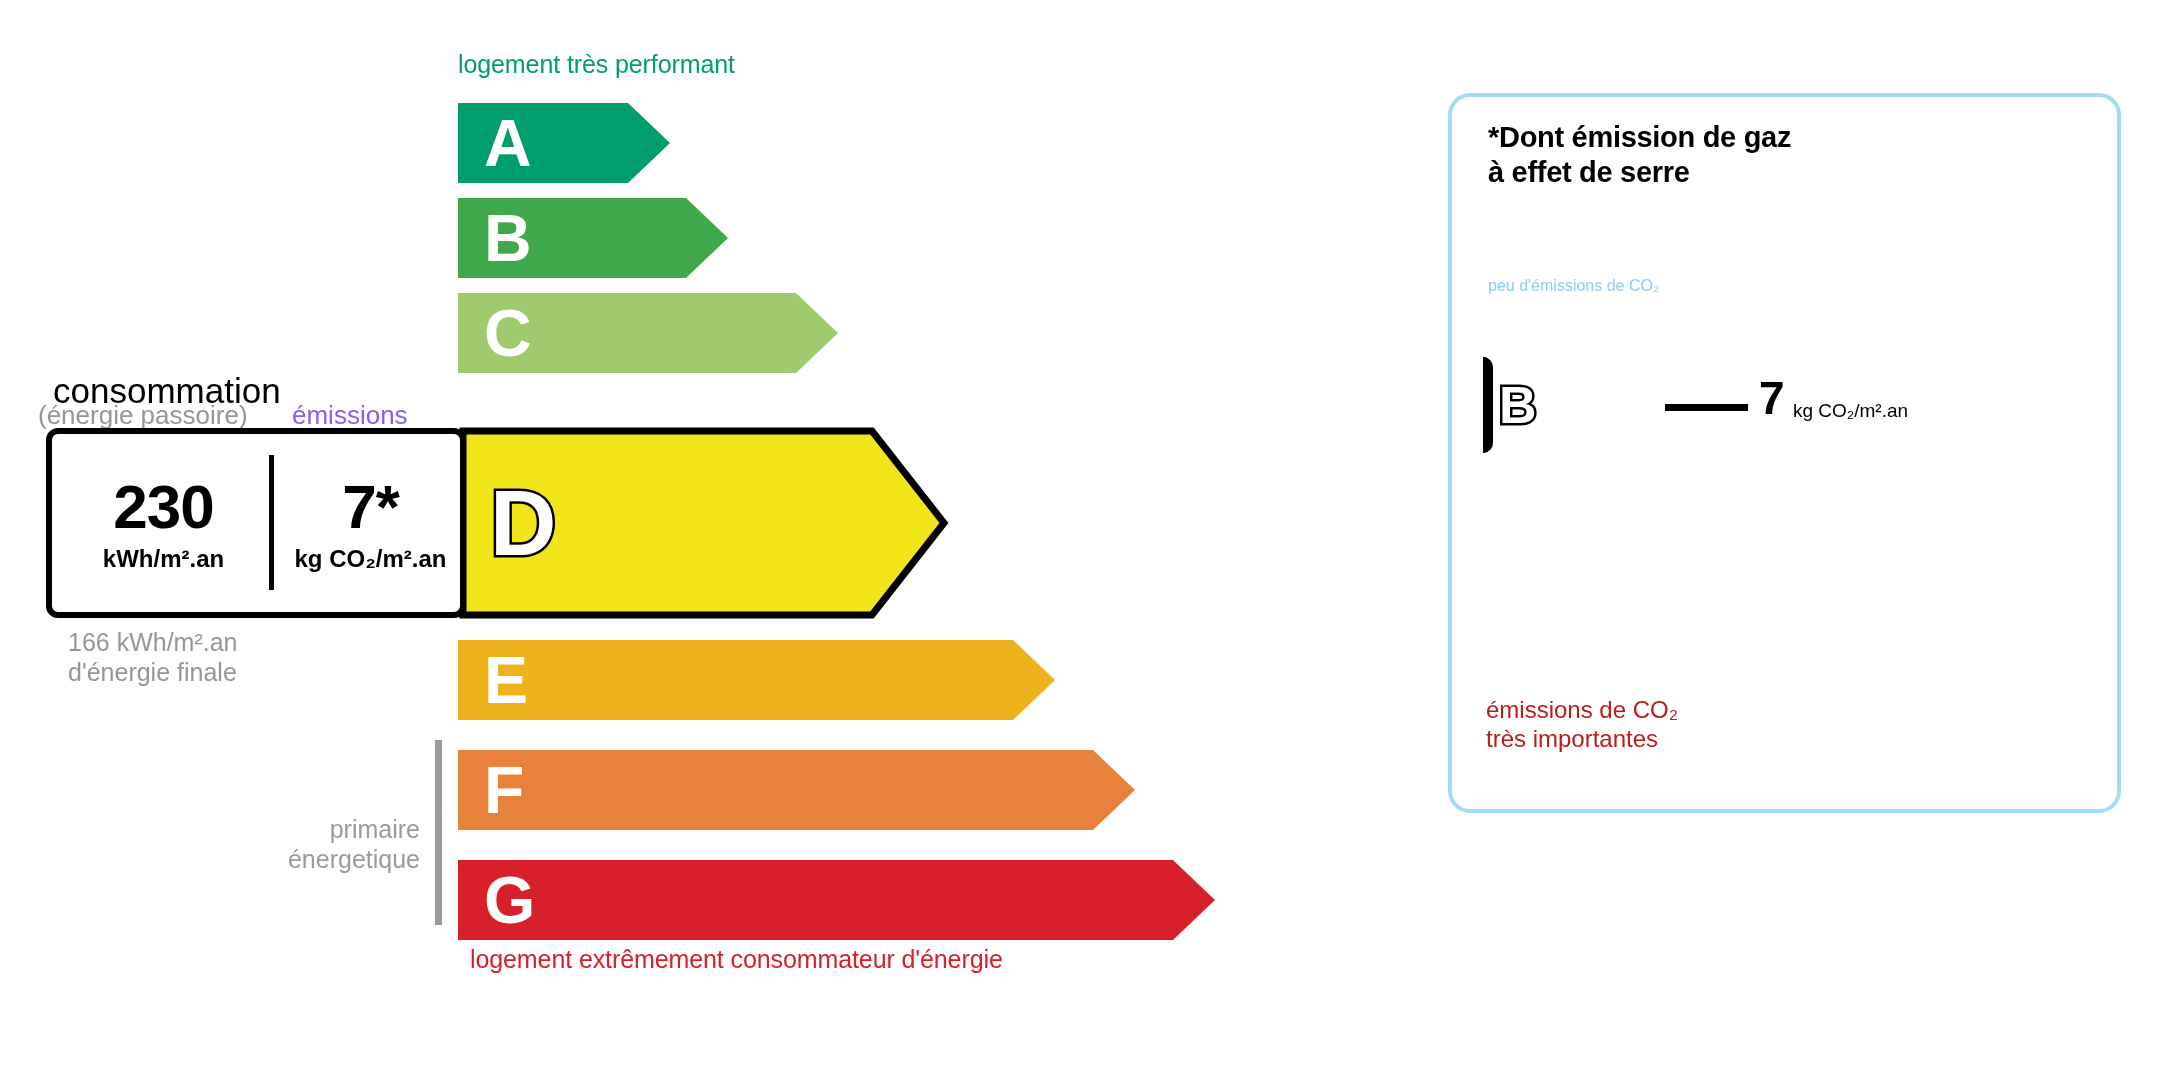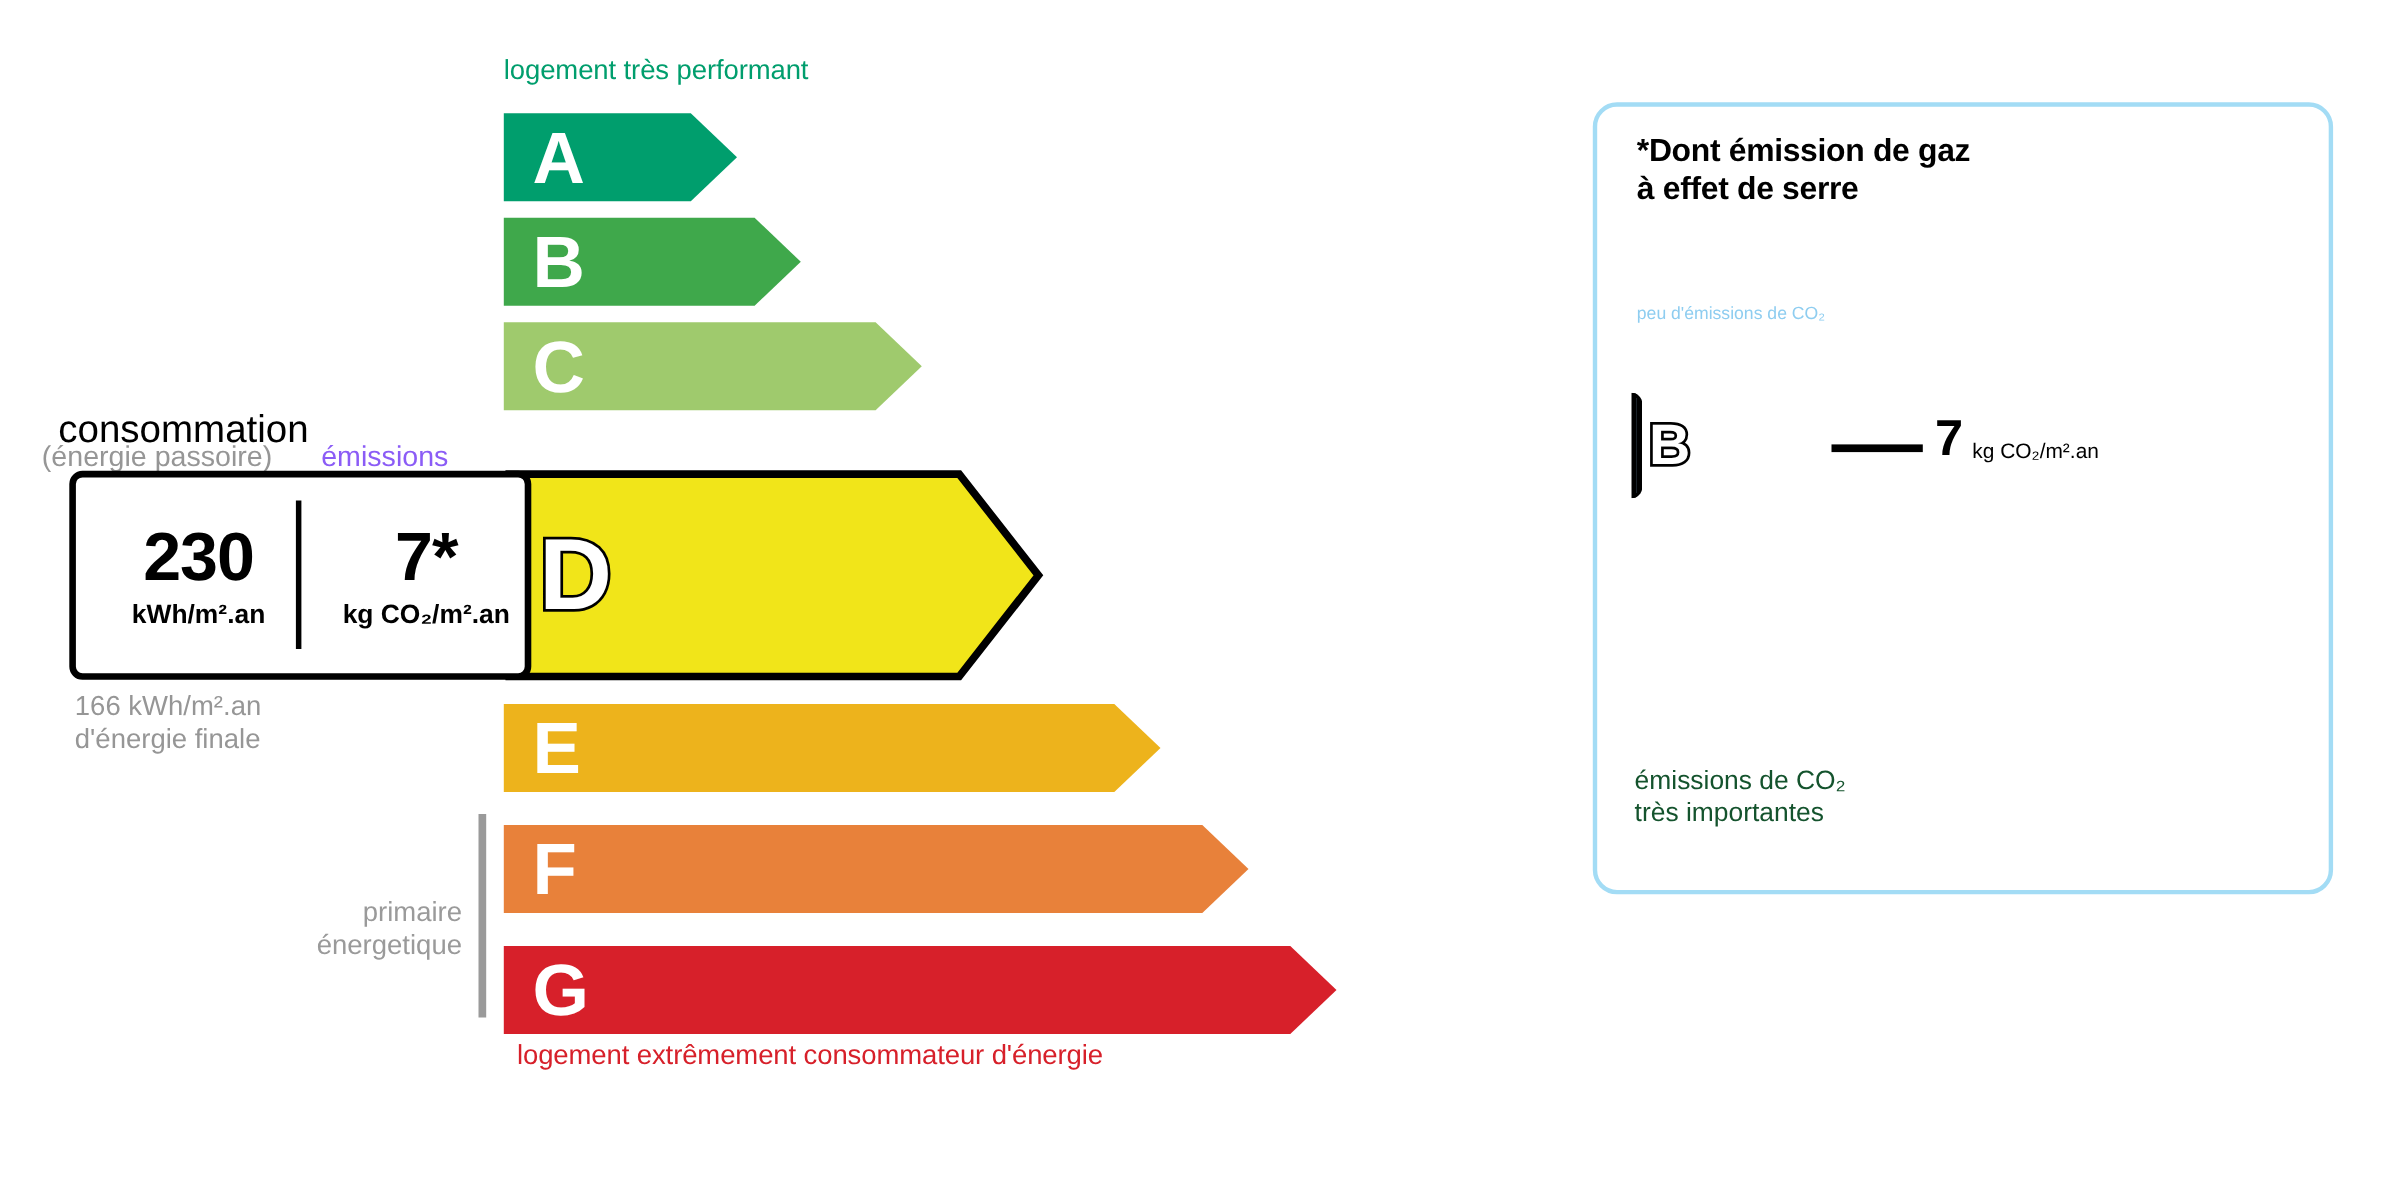--- a/index.html
+++ b/index.html
@@ -64,21 +64,21 @@
   .arrow-letter.big {
     font-size: 92px;
     left: 30px;
     color: #ffffff;
     -webkit-text-stroke: 5px #000000;
     paint-order: stroke fill;
   }
 
   
   .cons-box {
-    left: 63px;
+    left: 46px;
     top: 428px;
     width: 420px;
     height: 190px;
     border: 6px solid #000000;
     border-radius: 12px;
     background: #ffffff;
     box-sizing: border-box;
     z-index: 5;
   }
   .cons-divider {
@@ -188,21 +188,21 @@
     left: 1488px;
     top: 277px;
     font-size: 16px;
     color: #8ecdf0;
     white-space: nowrap;
   }
   .co2-bottom-caption {
     left: 1486px;
     top: 696px;
     font-size: 24px;
-    color: #14532d;
+    color: #b91c1c;
     line-height: 1.2;
     white-space: nowrap;
   }
 
   .co2-row { position: absolute; }
   .co2-bar {
     position: absolute;
     left: 0;
     top: 0;
     height: 100%;

